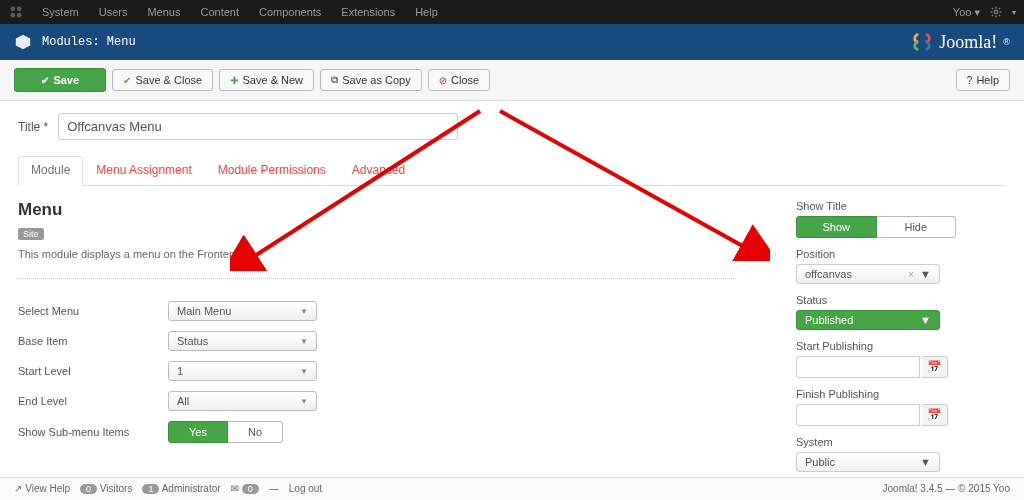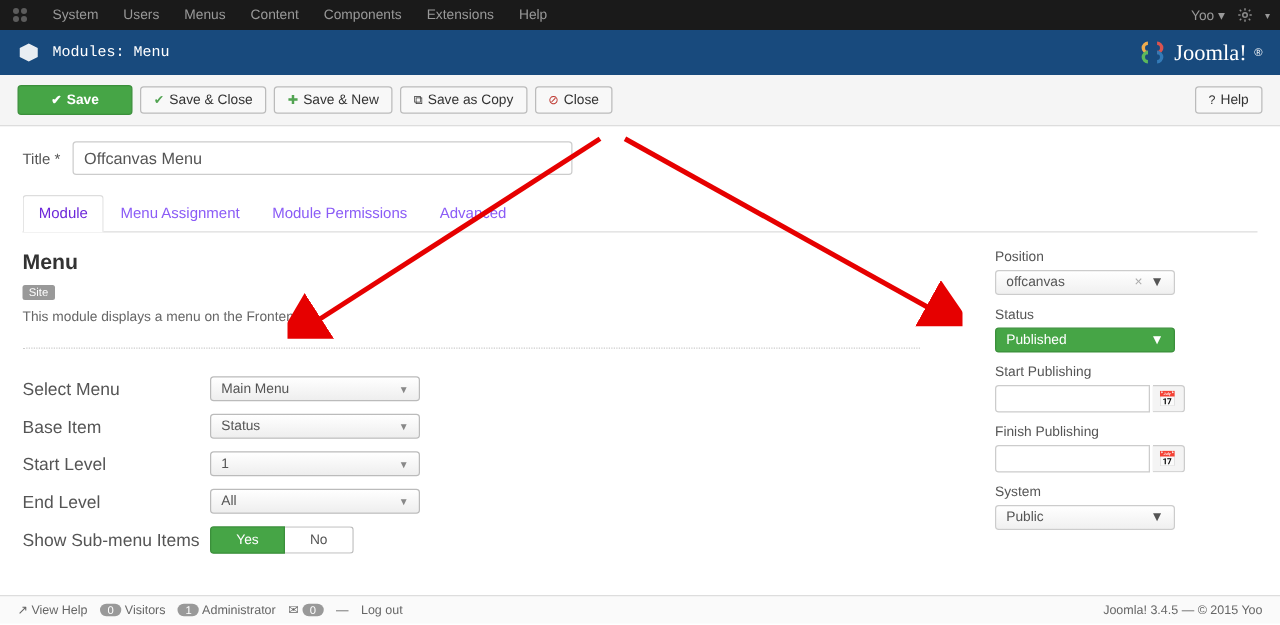--- a/index.html
+++ b/index.html
@@ -29,34 +29,34 @@
 .btn .ico.red { color: #bd362f; }
 .toolbar .spacer { flex: 1; }
 
 
 .content { padding: 12px 18px 0 18px; height: 398px; overflow: hidden; position: relative; }
 .title-row { display: flex; align-items: center; gap: 10px; }
 .title-row label { font-size: 12px; }
 .title-row input { border: 1px solid #ccc; border-radius: 3px; padding: 5px 8px; width: 400px; font-size: 13px; color: #555; }
 
 .tabs { margin-top: 16px; border-bottom: 1px solid #ddd; display: flex; }
-.tab { padding: 6px 12px 8px 12px; color: #8b5cf6; font-size: 12px; cursor: pointer; border: 1px solid transparent; margin-bottom: -1px; }
-.tab.active { color: #6d28d9; border: 1px solid #ddd; border-bottom: 1px solid #fff; border-radius: 3px 3px 0 0; background: #fff; }
+.tab { padding: 6px 12px 8px 12px; color: #ef4444; font-size: 12px; cursor: pointer; border: 1px solid transparent; margin-bottom: -1px; }
+.tab.active { color: #737373; border: 1px solid #ddd; border-bottom: 1px solid #fff; border-radius: 3px 3px 0 0; background: #fff; }
 
 .body { display: flex; gap: 60px; padding-top: 14px; }
 .left { flex: 1; }
 .right-col { width: 210px; }
 
 .left h2 { font-size: 17px; font-weight: bold; color: #333; margin-bottom: 6px; }
 .badge-site { display: inline-block; background: #999; color: #fff; font-size: 9px; padding: 1px 5px; border-radius: 2px; margin-bottom: 8px; }
 .desc { font-size: 11px; color: #666; margin-bottom: 22px; border-bottom: 1px dotted #ccc; padding-bottom: 18px; }
 
 .form-row { display: flex; align-items: center; margin-bottom: 10px; }
-.form-row > label { width: 150px; font-size: 14px; }
-.select { border: 1px solid #bbb; background: linear-gradient(#fff,#eee); border-radius: 3px; padding: 3px 8px; width: 168px; font-size: 11px; color: #555; display: flex; justify-content: space-between; align-items: center; cursor: pointer; }
+.form-row > label { width: 150px; font-size: 11px; }
+.select { border: 1px solid #bbb; background: linear-gradient(#fff,#eee); border-radius: 3px; padding: 3px 8px; width: 149px; font-size: 11px; color: #555; display: flex; justify-content: space-between; align-items: center; cursor: pointer; }
 .select .caret { font-size: 8px; color: #888; }
 
 .radio-group { display: flex; }
 .radio-group .opt { border: 1px solid #bbb; padding: 4px 20px; font-size: 11px; cursor: pointer; background: #fff; }
 .radio-group .opt:first-child { border-radius: 3px 0 0 3px; }
 .radio-group .opt:last-child { border-radius: 0 3px 3px 0; border-left: none; }
 .radio-group .opt.sel { background: #46a546; color: #fff; border-color: #3b8f3b; }
 
 .right-col .field { margin-bottom: 10px; }
 .right-col .field > label { display: block; font-size: 11px; margin-bottom: 4px; }
@@ -228,20 +228,27 @@
         <label>Show Sub-menu Items</label>
         <div class="radio-group">
           <div class="opt sel">Yes</div>
           <div class="opt">No</div>
         </div>
       </div>
     </div>
 
     <div class="right-col">
       <div class="field">
+        <label>Show Title</label>
+        <div class="radio-group" style="width:160px;">
+          <div class="opt sel" style="flex:1;text-align:center;">Show</div>
+          <div class="opt" style="flex:1;text-align:center;">Hide</div>
+        </div>
+      </div>
+      <div class="field">
         <label>Position</label>
         <div class="chzn">
             <span>offcanvas</span>
             <span class="x">×</span>
             <span class="caret">▼</span>
           </div>
       </div>
       <div class="field">
         <label>Status</label>
         <div class="chzn green">

